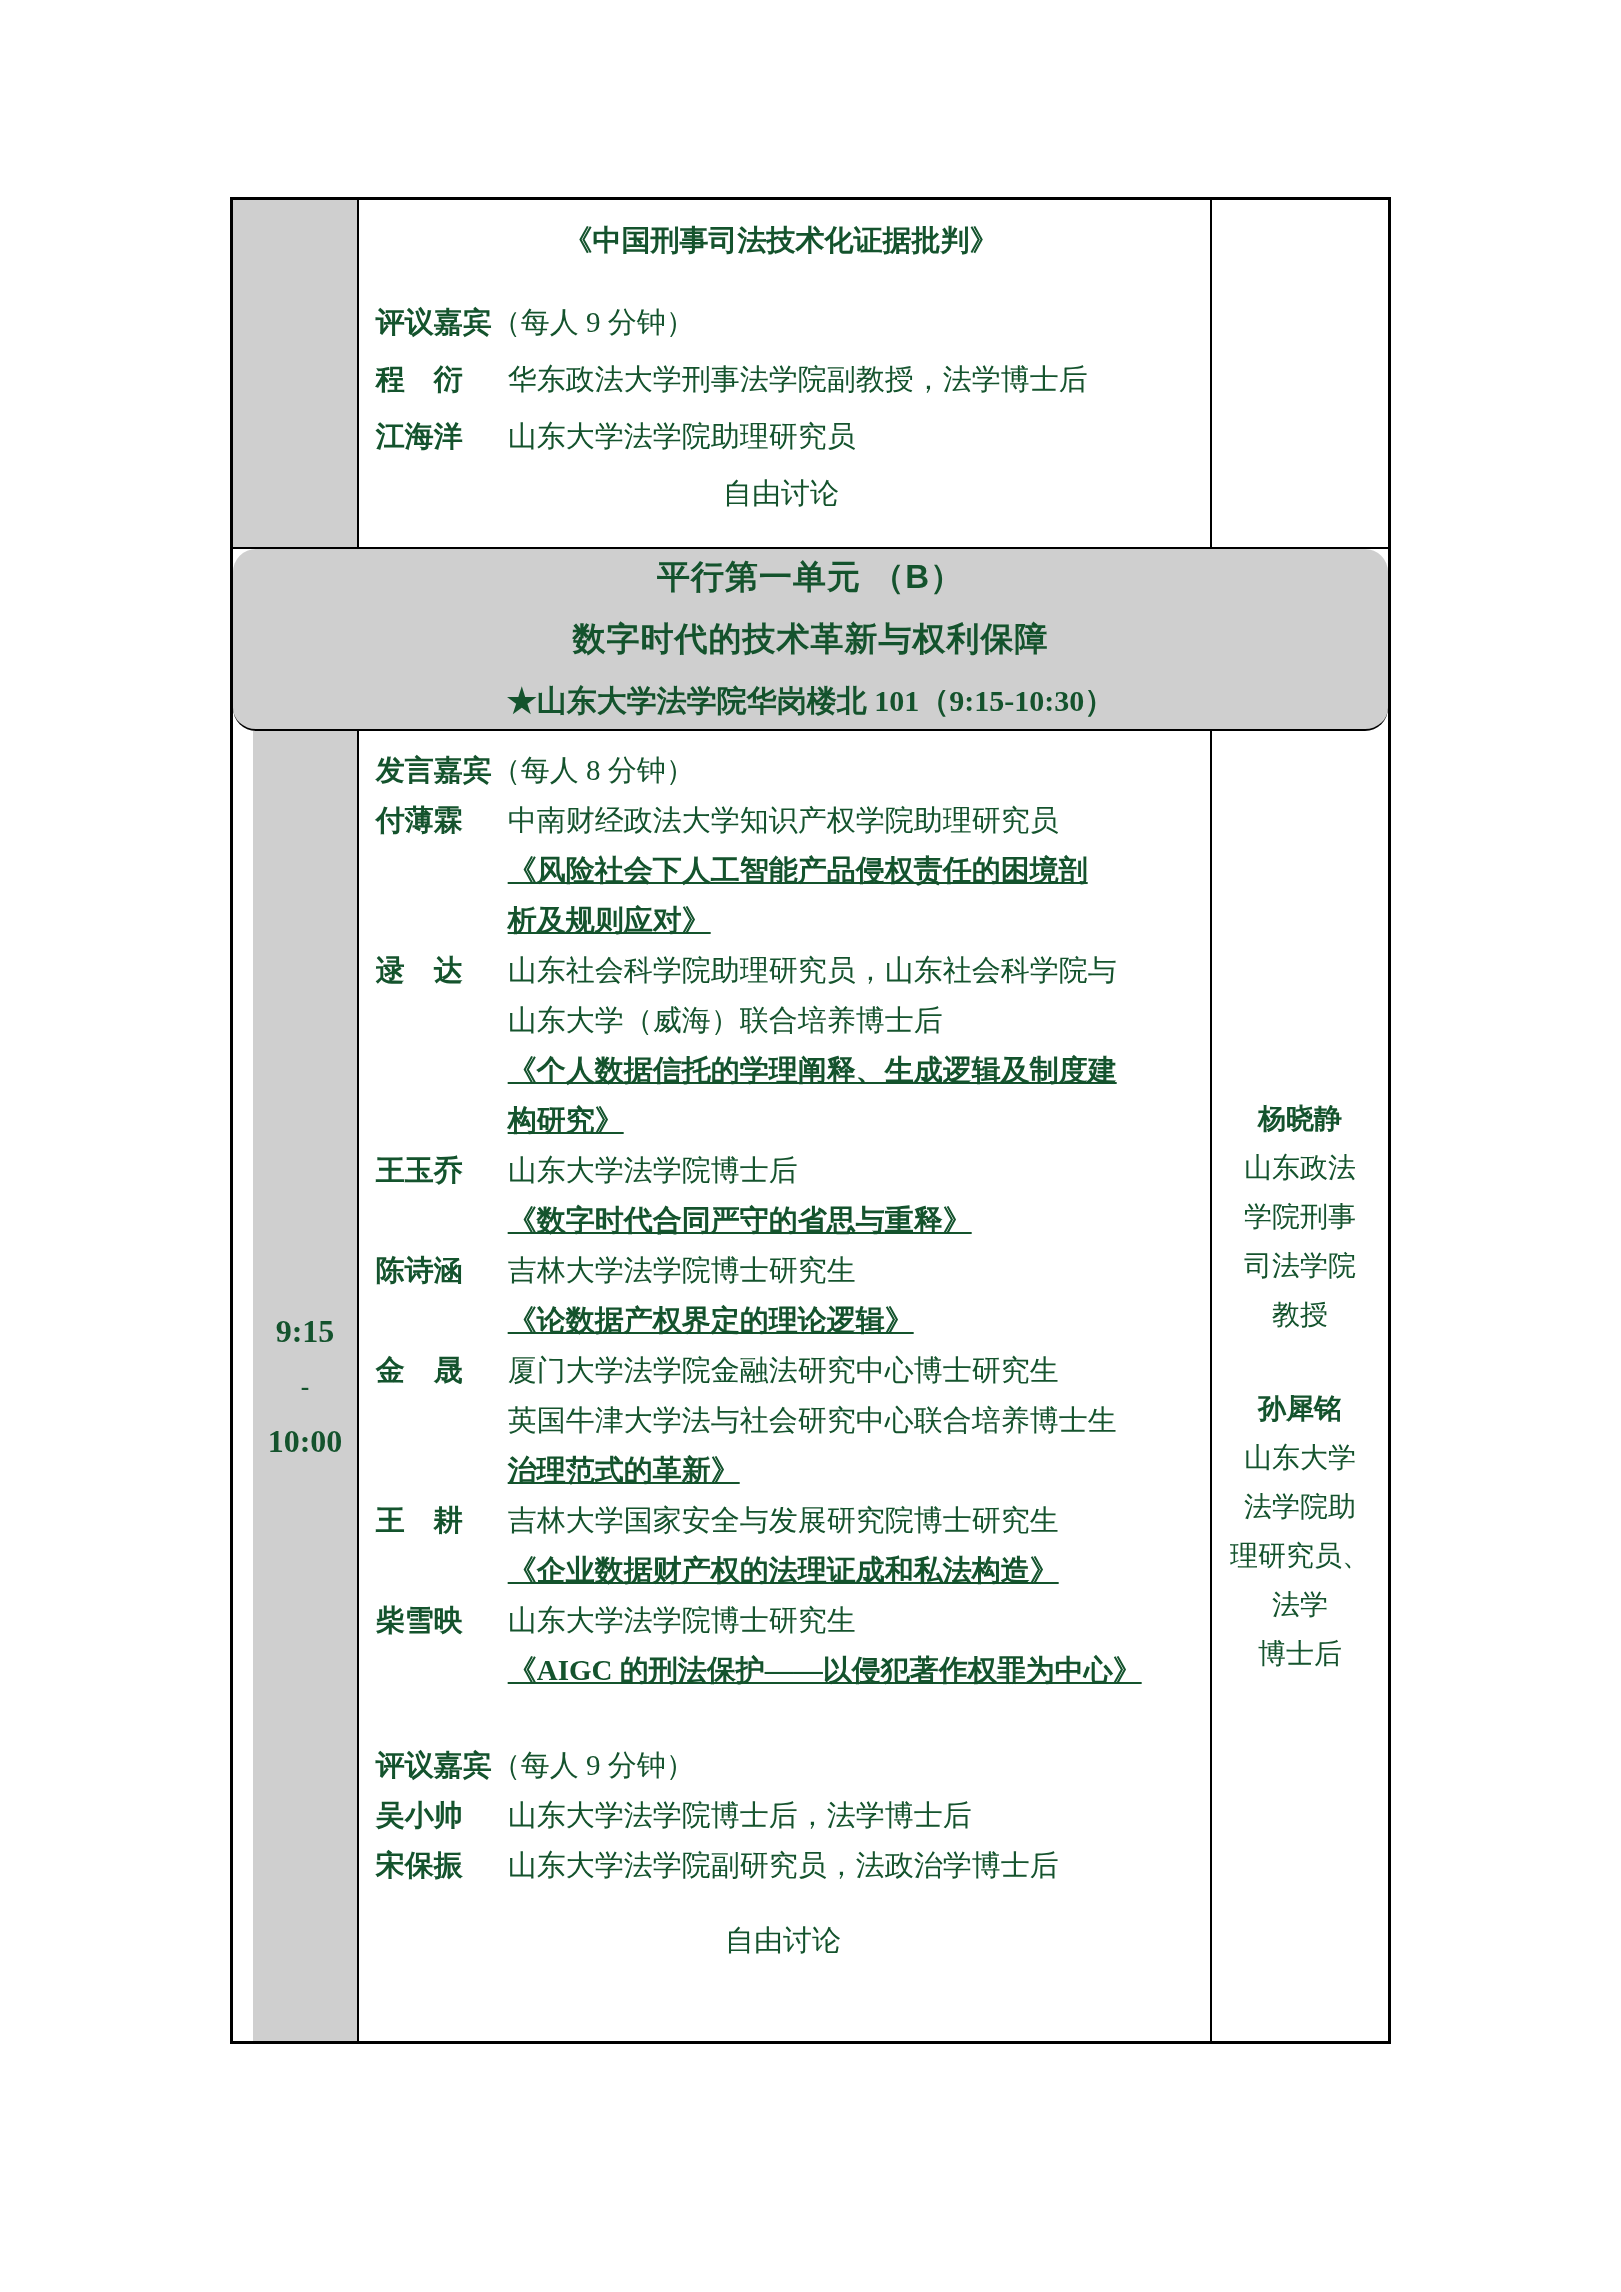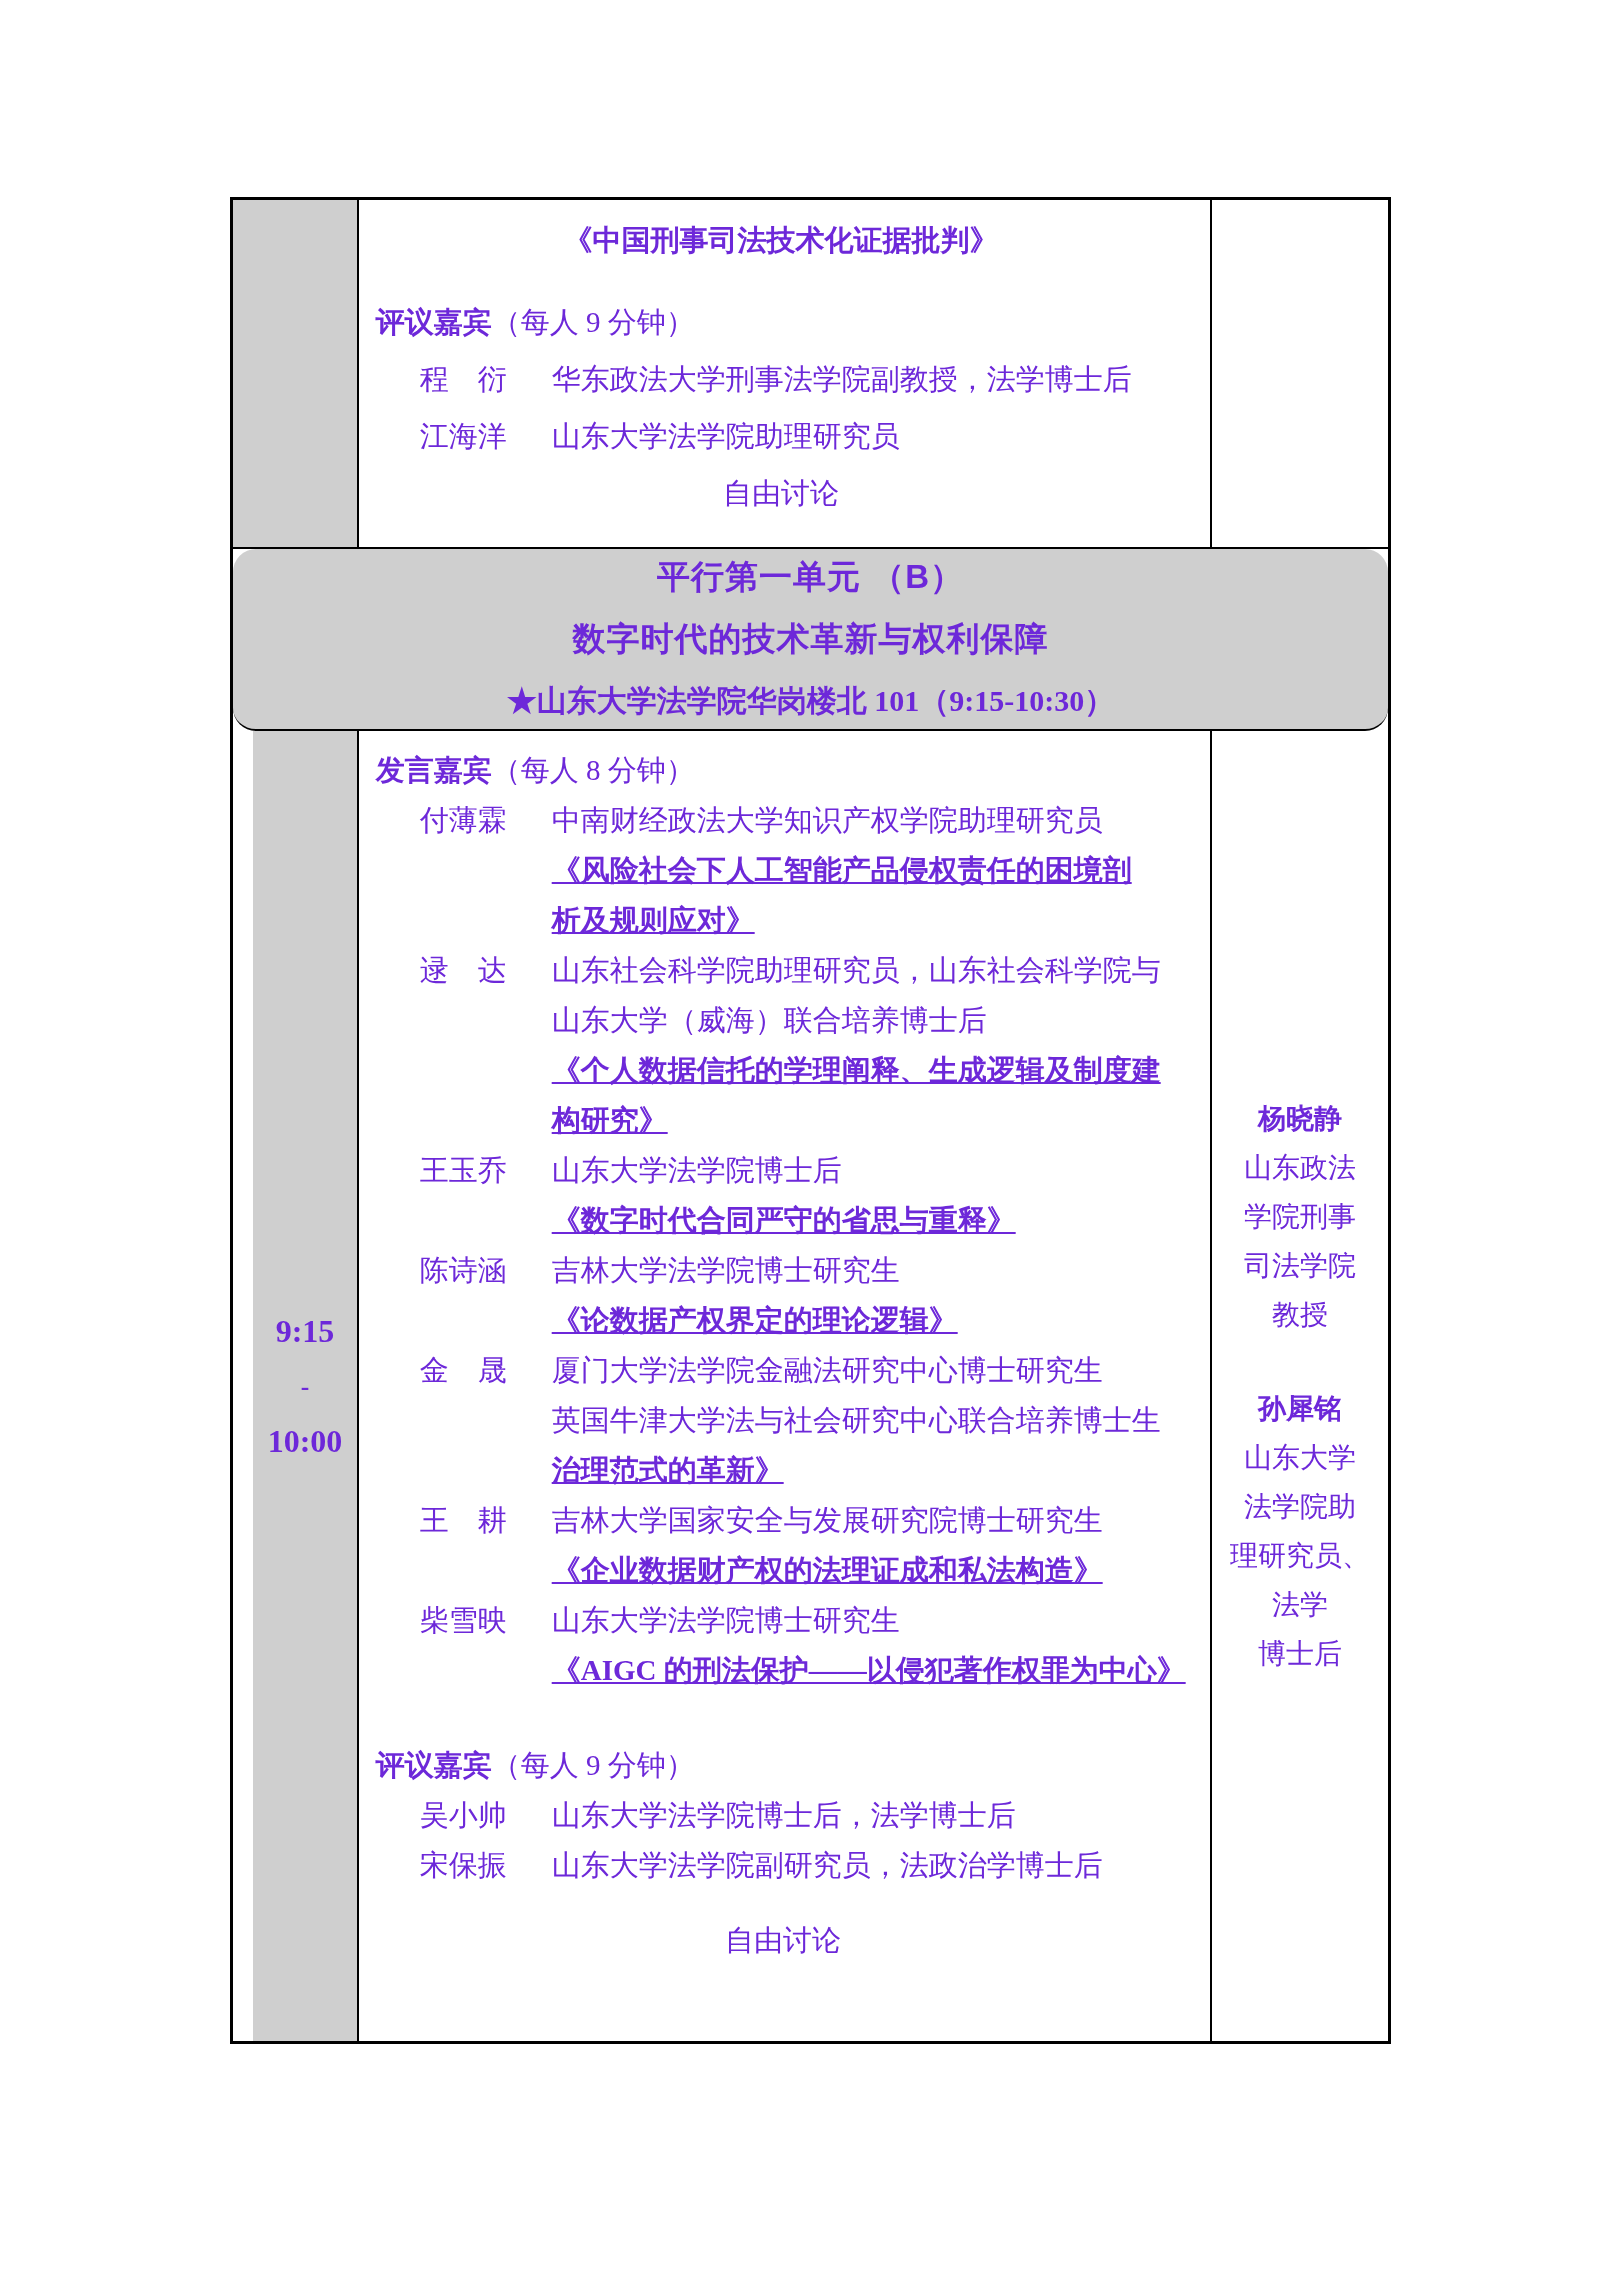--- a/index.html
+++ b/index.html
@@ -1,17 +1,17 @@
 <!DOCTYPE html>
 <html><head>
 <meta charset="utf-8">
 <style>
   html,body{margin:0;padding:0;background:#ffffff;}
   .page{position:relative;width:1621px;height:2293px;background:#ffffff;
-        font-family:"Liberation Serif",serif;color:#6d28d9;}
+        font-family:"Liberation Serif",serif;color:#14532d;}
   .tbl{position:absolute;left:230px;top:197px;width:1161px;height:1847px;
        display:grid;grid-template-columns:126px 853px 1fr;
        grid-template-rows:349px 182px 1fr;
        border:3.9px solid #000;box-sizing:border-box;background:#fff;}
   .cell{box-sizing:border-box;overflow:hidden;}
   .bR{border-right:2.9px solid #000;}
   .bB{border-bottom:2.9px solid #000;}
   .shade{background:#cfcfcf;}
   .bold{font-weight:bold;}
   .center{text-align:center;}
@@ -31,21 +31,21 @@
   
   .timecell{display:flex;flex-direction:column;justify-content:center;
             align-items:center;font-weight:bold;margin-left:20px;}
   .time-val{font-size:32px;line-height:63px;}
   .time-sep{font-size:25.5px;line-height:47px;}
 
   
   .main2{padding:13.7px 19.6px 0 16.7px;font-size:29px;line-height:50px;}
   .hline .note{font-weight:normal;}
   .srow{display:flex;align-items:flex-start;}
-  .sname{flex:0 0 132px;font-weight:normal;white-space:pre;margin-left:44px;}
+  .sname{flex:0 0 132px;font-weight:bold;white-space:pre;}
   .sbody{flex:1;}
   .tline{font-weight:bold;text-decoration:underline;}
   .spacer{height:45px;}
   .free2{margin-top:25.5px;}
 
   
   .modcell{display:flex;flex-direction:column;justify-content:center;
            text-align:center;font-size:28px;line-height:49px;}
   .mblock + .mblock{margin-top:45px;}
   .mname{font-weight:bold;}

